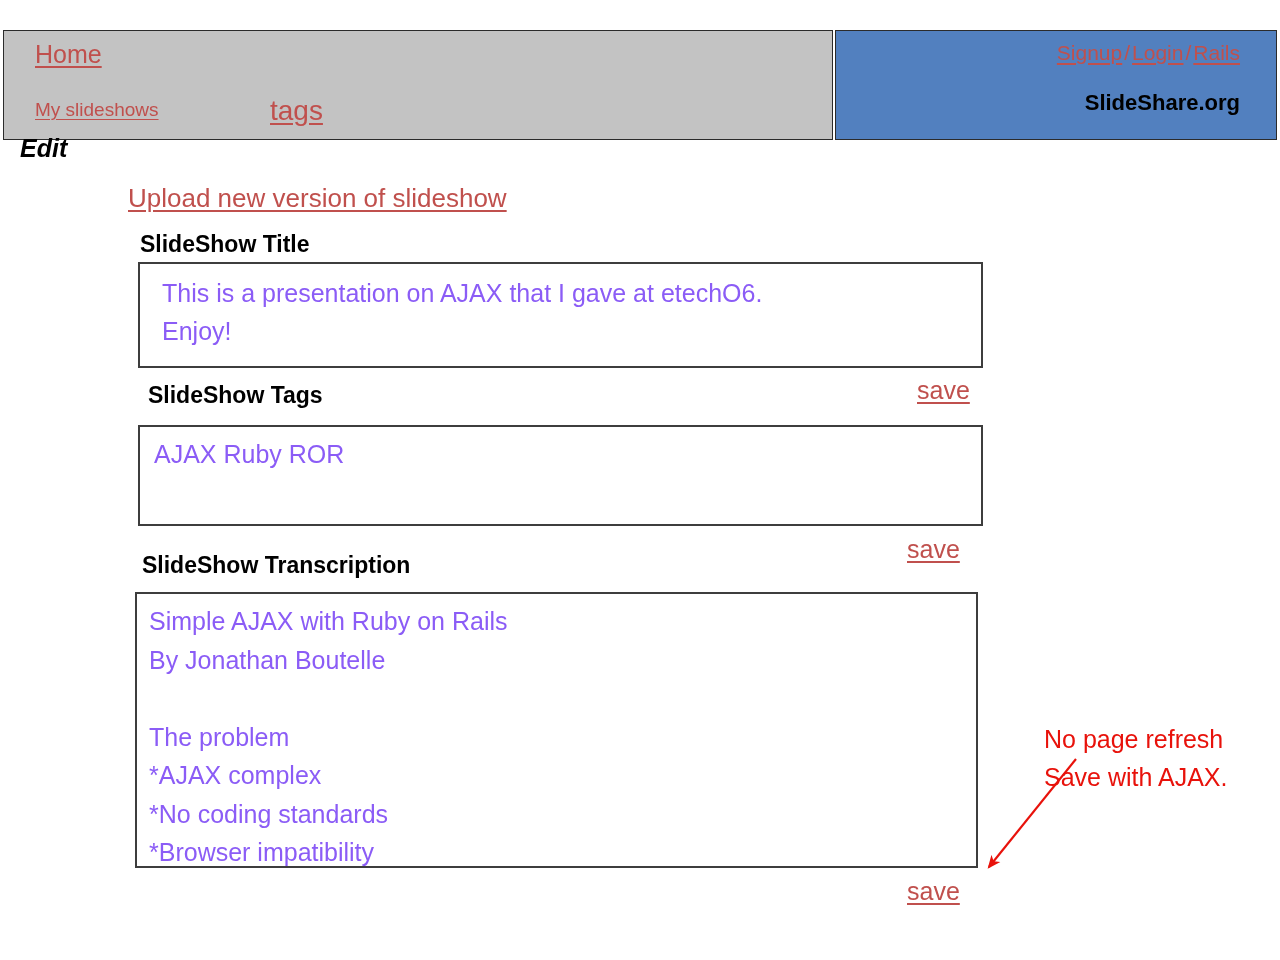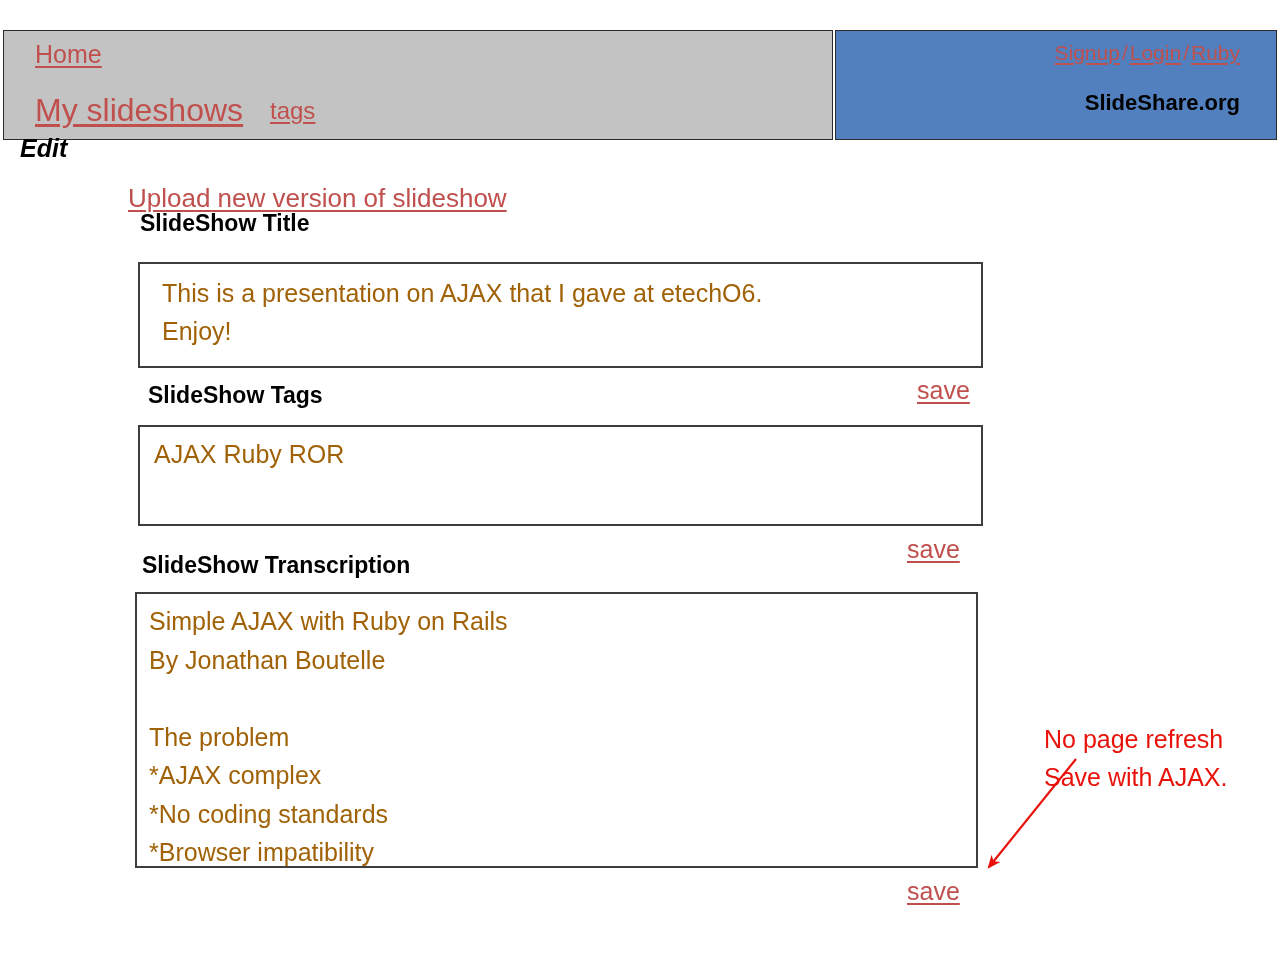--- a/index.html
+++ b/index.html
@@ -58,28 +58,28 @@
     position: absolute;
     left: 31px;
     top: 8px;
     font-size: 25px;
     line-height: 30px;
   }
   #nav-myslideshows {
     position: absolute;
     left: 31px;
     top: 64px;
-    font-size: 32px;
+    font-size: 19px;
     line-height: 30px;
   }
   #nav-tags {
     position: absolute;
     left: 266px;
     top: 66px;
-    font-size: 24px;
+    font-size: 28px;
     line-height: 28px;
   }
 
   #account-links {
     position: absolute;
     right: 36px;
     top: 9px;
     font-size: 21px;
     line-height: 25px;
     color: #c0504d;
@@ -122,33 +122,33 @@
   }
 
   
   .field-label {
     position: absolute;
     font-size: 23px;
     font-weight: bold;
     line-height: 28px;
     color: #000000;
   }
-  #label-title    { left: 140px; top: 209px; }
+  #label-title    { left: 140px; top: 230px; }
   #label-tags     { left: 148px; top: 381px; }
   #label-transcr  { left: 142px; top: 551px; }
 
   
   .textbox {
     position: absolute;
     background: #ffffff;
     border: 2px solid #3d3d3d;
     box-sizing: border-box;
     font-size: 25px;
     line-height: 38px;
-    color: #a16207;
+    color: #8b5cf6;
     padding: 10px 0 0 22px;
     white-space: pre-wrap;
     overflow: hidden;
   }
   #box-title  { left: 138px; top: 262px; width: 845px; height: 106px; }
   #box-tags   { left: 138px; top: 425px; width: 845px; height: 101px;
                 padding-top: 8px; padding-left: 14px; }
   #box-transcription { left: 135px; top: 592px; width: 843px; height: 276px;
                 padding-top: 8px; padding-left: 12px; line-height: 38.5px; }
 
@@ -187,21 +187,21 @@
 
 <div id="header-bar">
 
   <div id="nav-panel">
     <a id="nav-home" class="link">Home</a>
     <a id="nav-myslideshows" class="link">My slideshows</a>
     <a id="nav-tags" class="link">tags</a>
   </div>
 
   <div id="brand-panel">
-    <div id="account-links"><a class="link">Signup</a><span class="sep">/</span><a class="link">Login</a><span class="sep">/</span><a class="link">Ruby</a></div>
+    <div id="account-links"><a class="link">Signup</a><span class="sep">/</span><a class="link">Login</a><span class="sep">/</span><a class="link">Rails</a></div>
     <div id="brand-title">SlideShare.org</div>
   </div>
 
 </div>
 
 <div id="page-title">Edit</div>
 
 <a id="upload-link" class="link">Upload new version of slideshow</a>
 
 <div id="label-title" class="field-label">SlideShow Title</div>

